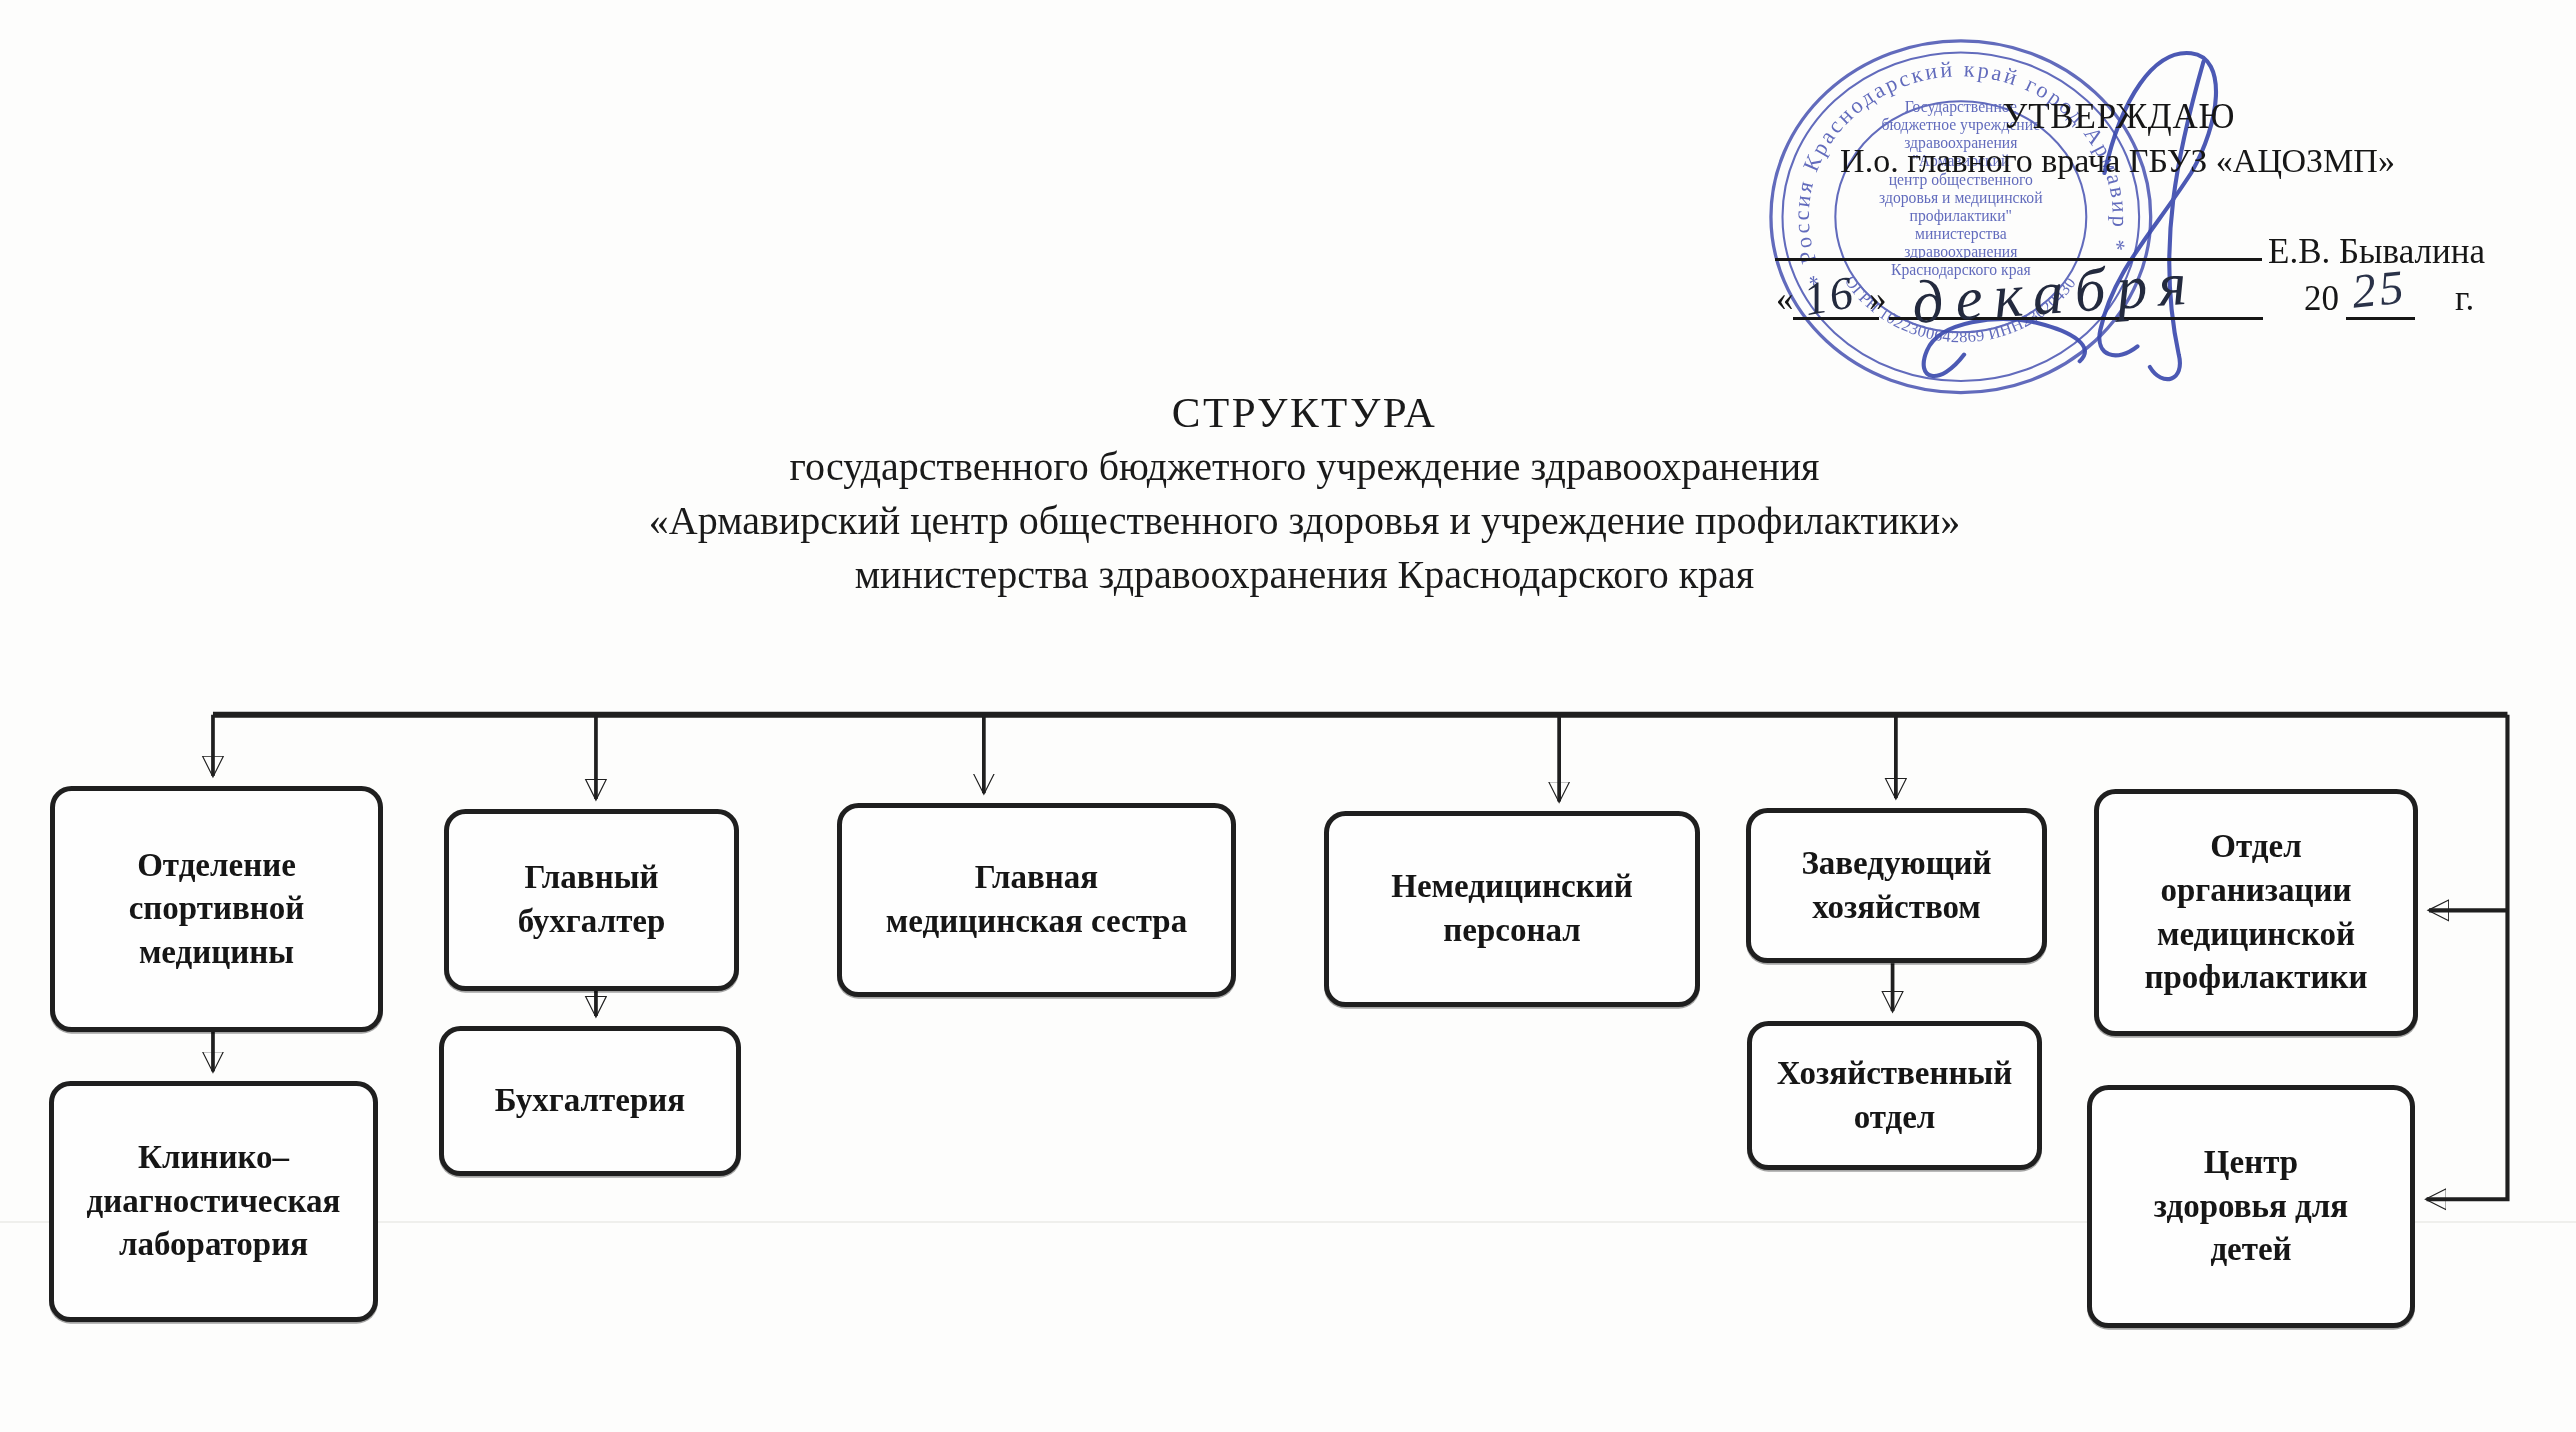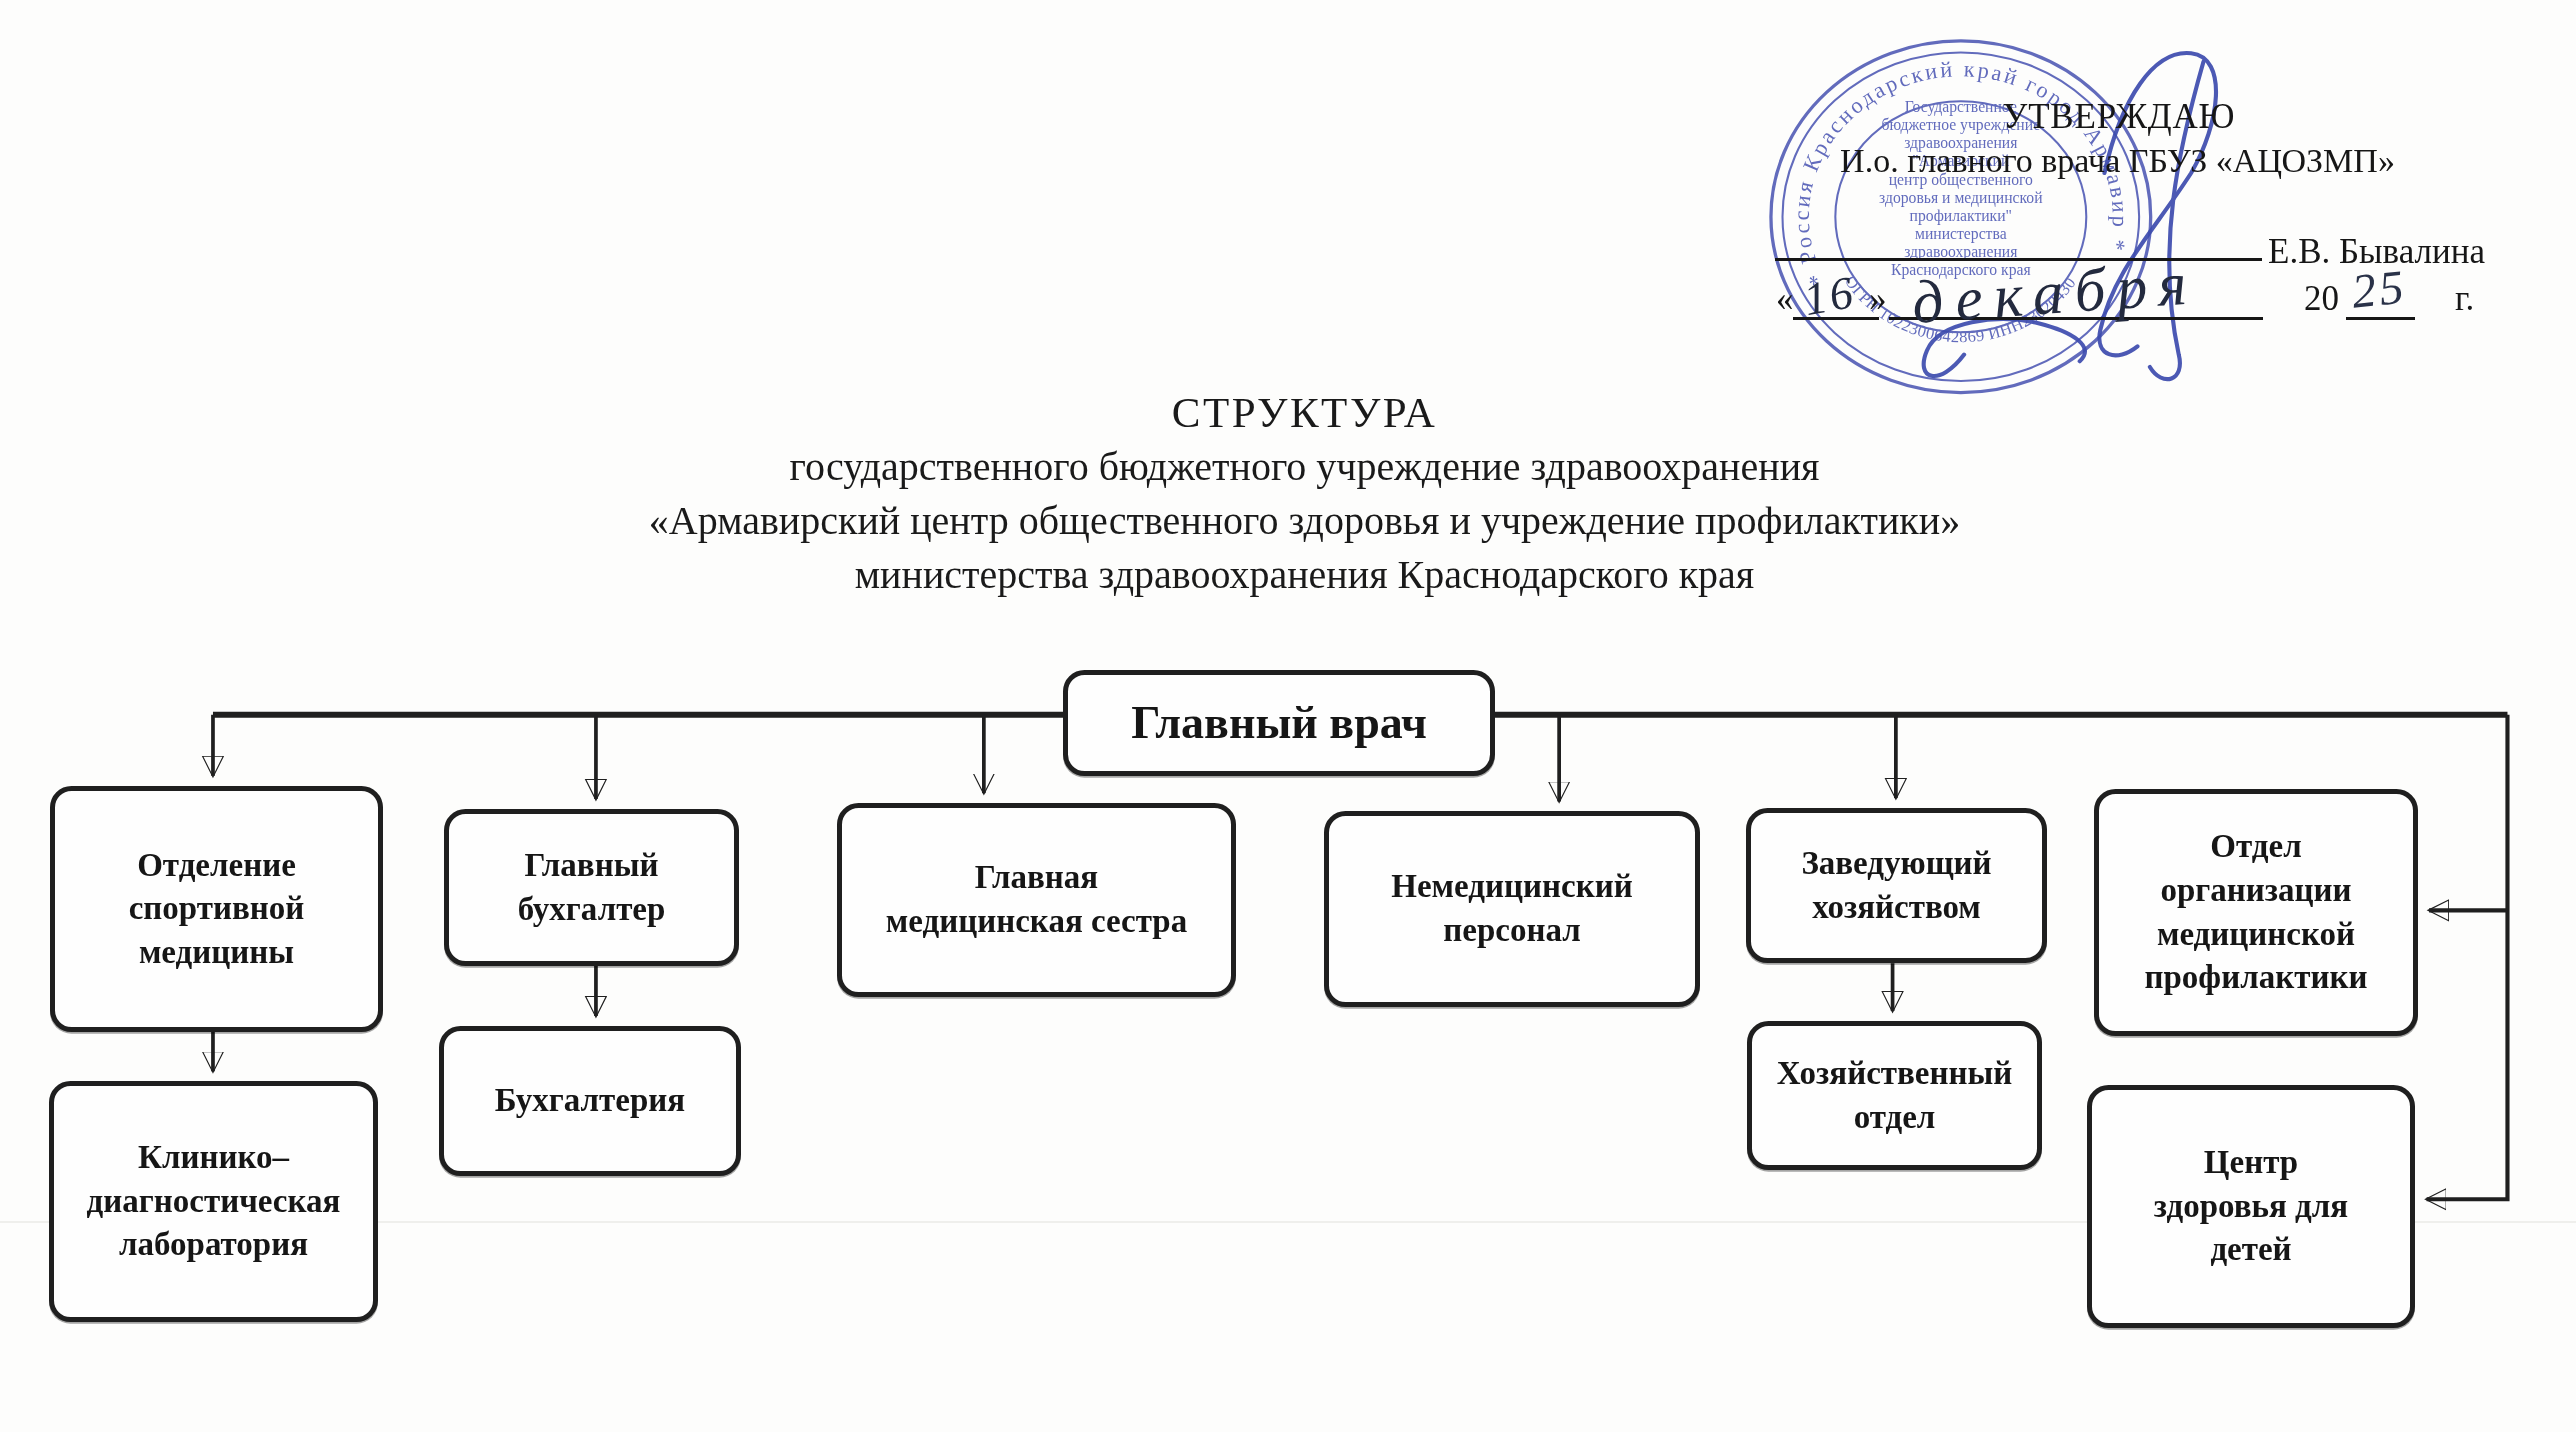--- a/index.html
+++ b/index.html
@@ -31,21 +31,21 @@
     text-align:center;
     font-weight:bold;
     font-size:33px;line-height:1.32;
     white-space:pre-line;
     z-index:2;
     box-shadow:0 1.7px 0 rgba(0,0,0,.35);
   }
   .n-chief{left:1063px;top:670px;width:432px;height:106px;font-size:46px;}
   .n-sports{left:50px;top:786px;width:333px;height:246px;}
   .n-lab{left:49px;top:1081px;width:329px;height:241px;}
-  .n-chiefacc{left:444px;top:809px;width:295px;height:157px;}
+  .n-chiefacc{left:444px;top:809px;width:295px;height:182px;}
   .n-acc{left:439px;top:1026px;width:302px;height:150px;}
   .n-nurse{left:837px;top:803px;width:399px;height:194px;}
   .n-nonmed{left:1324px;top:811px;width:376px;height:196px;}
   .n-zav{left:1746px;top:808px;width:301px;height:155px;}
   .n-hoz{left:1747px;top:1021px;width:295px;height:149px;}
   .n-prof{left:2094px;top:789px;width:324px;height:247px;}
   .n-child{left:2087px;top:1085px;width:328px;height:243px;}
 
   
   .title-block{position:absolute;left:83px;top:386px;width:2443px;text-align:center;z-index:2;}
@@ -151,23 +151,20 @@
   <div class="blank month"></div>
   <div class="blank year"></div>
 
   <div class="title-block">
     <div class="title-line first">СТРУКТУРА</div>
     <div class="title-line">государственного бюджетного учреждение здравоохранения</div>
     <div class="title-line">«Армавирский центр общественного здоровья и учреждение профилактики»</div>
     <div class="title-line">министерства здравоохранения Краснодарского края</div>
   </div>
 
-  <div class="node n-chief">
-    <span>Главный врач</span>
-  </div>
   <div class="node n-sports">
     <span>Отделение
 спортивной
 медицины</span>
   </div>
   <div class="node n-lab">
     <span>Клинико–
 диагностическая
 лаборатория</span>
   </div>

